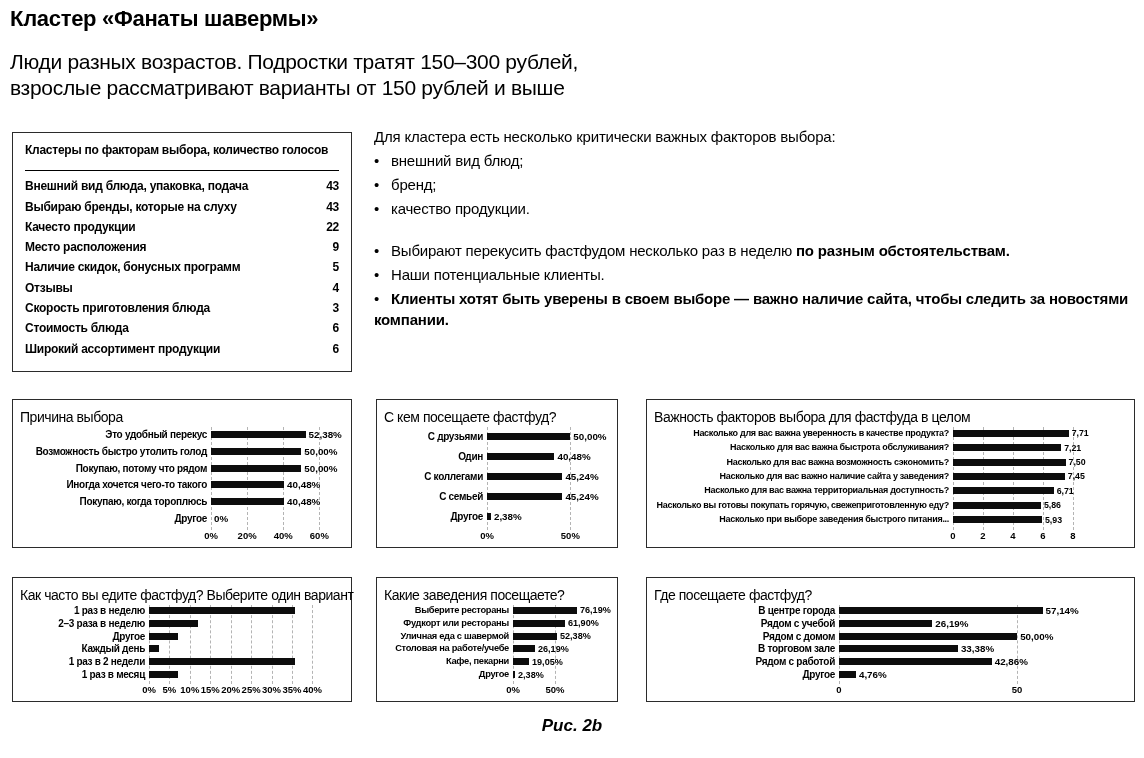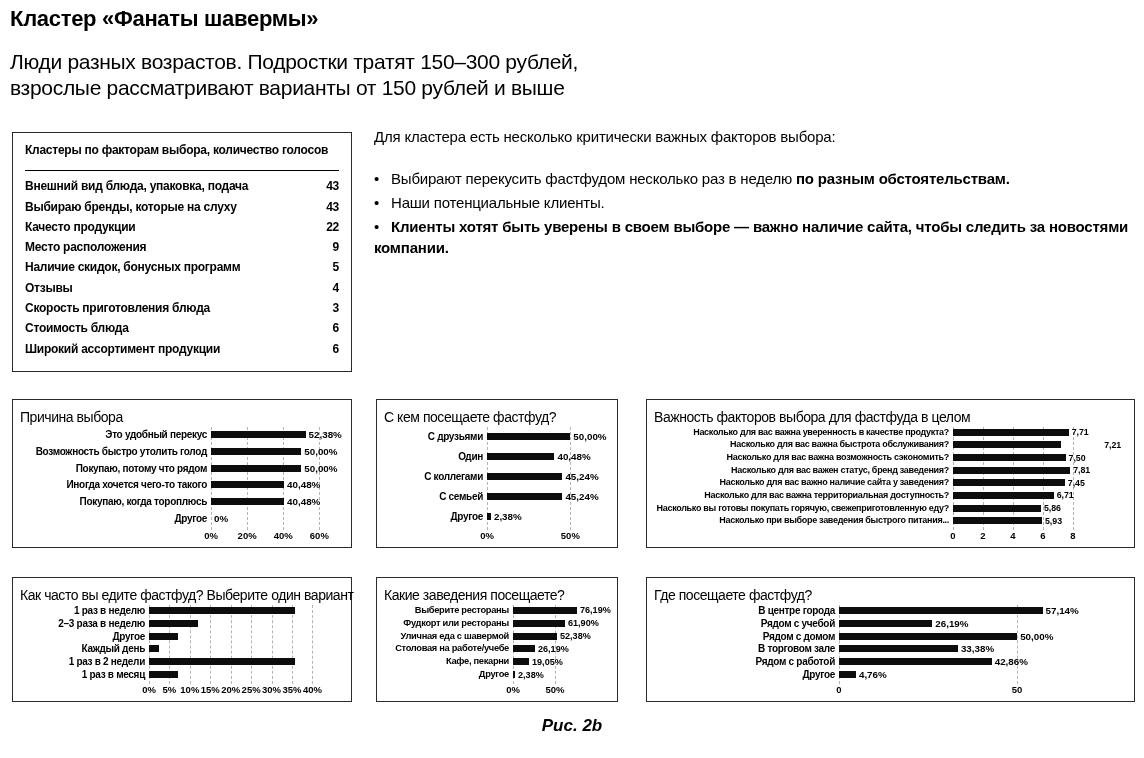--- a/index.html
+++ b/index.html
@@ -95,20 +95,25 @@
       </div>
       <div class="tbl-row">
         <span class="lbl">Широкий ассортимент продукции</span>
         <span class="val">6</span>
       </div>
     </div>
 </div>
 
 <div class="insights">
   <p class="intro">Для кластера есть несколько критически важных факторов выбора:</p>
+  <div id="factors-list">
+      <div class="ins-item"><span class="bullet">•</span><span>внешний вид блюд;</span></div>
+      <div class="ins-item"><span class="bullet">•</span><span>бренд;</span></div>
+      <div class="ins-item"><span class="bullet">•</span><span>качество продукции.</span></div>
+    </div>
   <div class="ins-gap"></div>
   <div id="notes-list">
       <div class="ins-item"><span class="bullet">•</span><span>Выбирают перекусить фастфудом несколько раз в неделю </span><b>по разным обстоятельствам.</b></div>
       <div class="ins-item"><span class="bullet">•</span><span>Наши потенциальные клиенты.</span></div>
       <div class="ins-item"><span class="bullet">•</span><b>Клиенты хотят быть уверены в своем выборе — важно наличие сайта, чтобы следить за новостями компании.</b></div>
     </div>
 </div>
 
 <div class="panel chart-panel" id="chart-0" style="left: 12px; top: 399px; width: 340px; height: 149px;">
   <div class="chart-title">Причина выбора</div>
@@ -234,37 +239,30 @@
         </div>
         <div class="crow">
           <div class="rlabel" style="width: 300px; font-size: 9px;">Насколько для вас важна уверенность в качестве продукта?</div>
           <div class="rbar-area" style="margin-right: 4px;">
             <div class="rbar" style="width: 67.6316%;"></div>
             <span class="rval" style="font-size: 8.8px;">7,71</span>
           </div>
         </div>
         <div class="crow">
           <div class="rlabel" style="width: 300px; font-size: 9px;">Насколько для вас важна быстрота обслуживания?</div>
-          <div class="rbar-area" style="margin-right: 4px; gap: 40px;">
+          <div class="rbar-area" style="margin-right: 4px;">
             <div class="rbar" style="width: 63.2456%;"></div>
             <span class="rval" style="font-size: 8.8px;">7,21</span>
           </div>
         </div>
         <div class="crow">
           <div class="rlabel" style="width: 300px; font-size: 9px;">Насколько для вас важна возможность сэкономить?</div>
           <div class="rbar-area" style="margin-right: 4px;">
             <div class="rbar" style="width: 65.7895%;"></div>
             <span class="rval" style="font-size: 8.8px;">7,50</span>
-          </div>
-        </div>
-        <div class="crow">
-          <div class="rlabel" style="width: 300px; font-size: 9px;">Насколько для вас важен статус, бренд заведения?</div>
-          <div class="rbar-area" style="margin-right: 4px;">
-            <div class="rbar" style="width: 68.5088%;"></div>
-            <span class="rval" style="font-size: 8.8px;">7,81</span>
           </div>
         </div>
         <div class="crow">
           <div class="rlabel" style="width: 300px; font-size: 9px;">Насколько для вас важно наличие сайта у заведения?</div>
           <div class="rbar-area" style="margin-right: 4px;">
             <div class="rbar" style="width: 65.3509%;"></div>
             <span class="rval" style="font-size: 8.8px;">7,45</span>
           </div>
         </div>
         <div class="crow">

